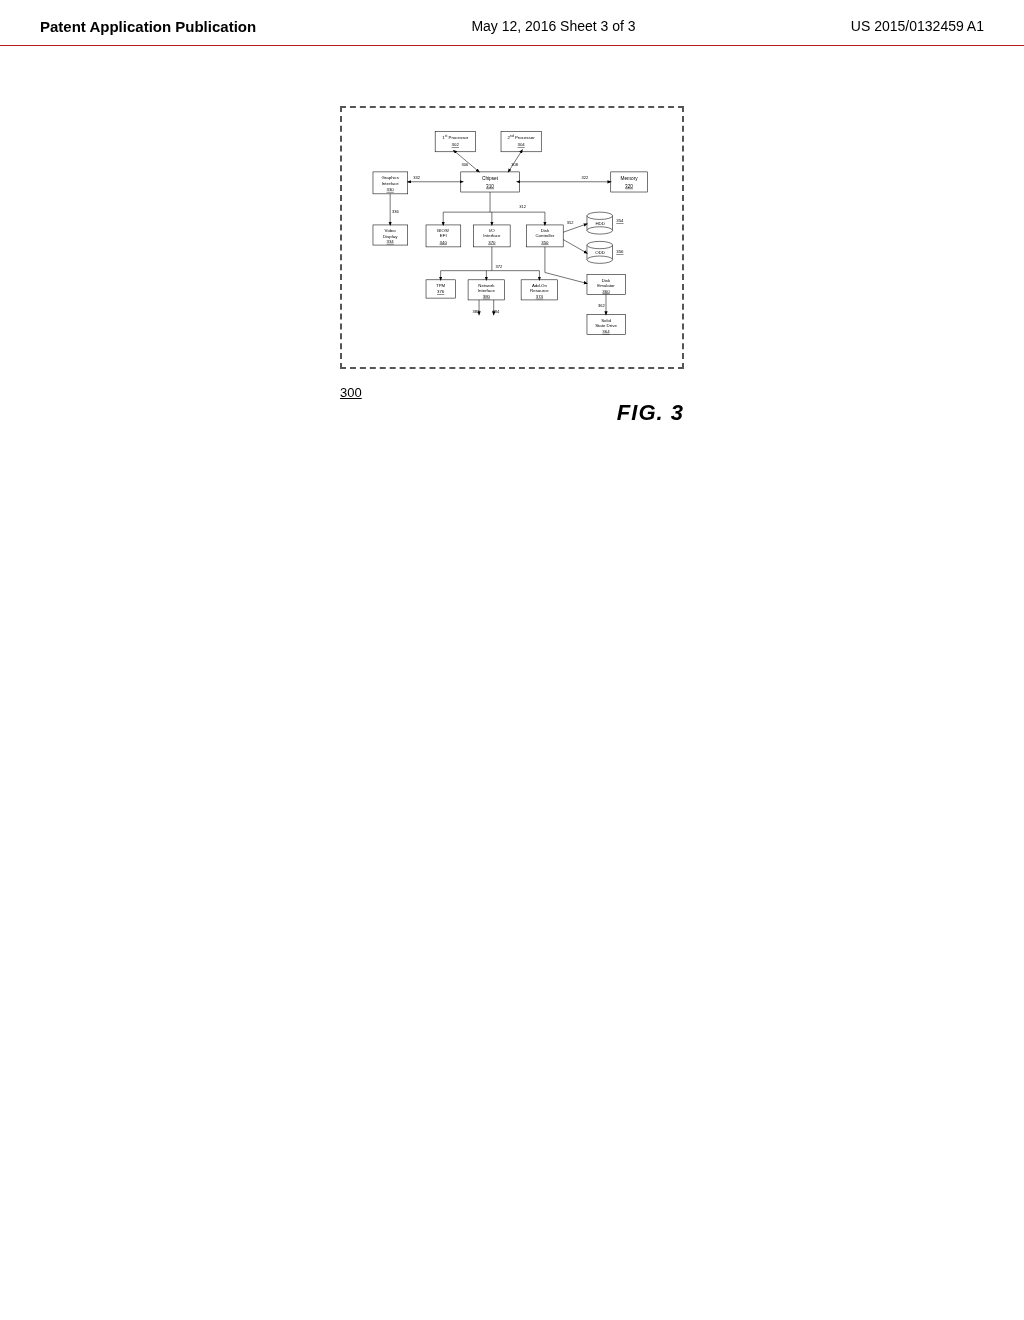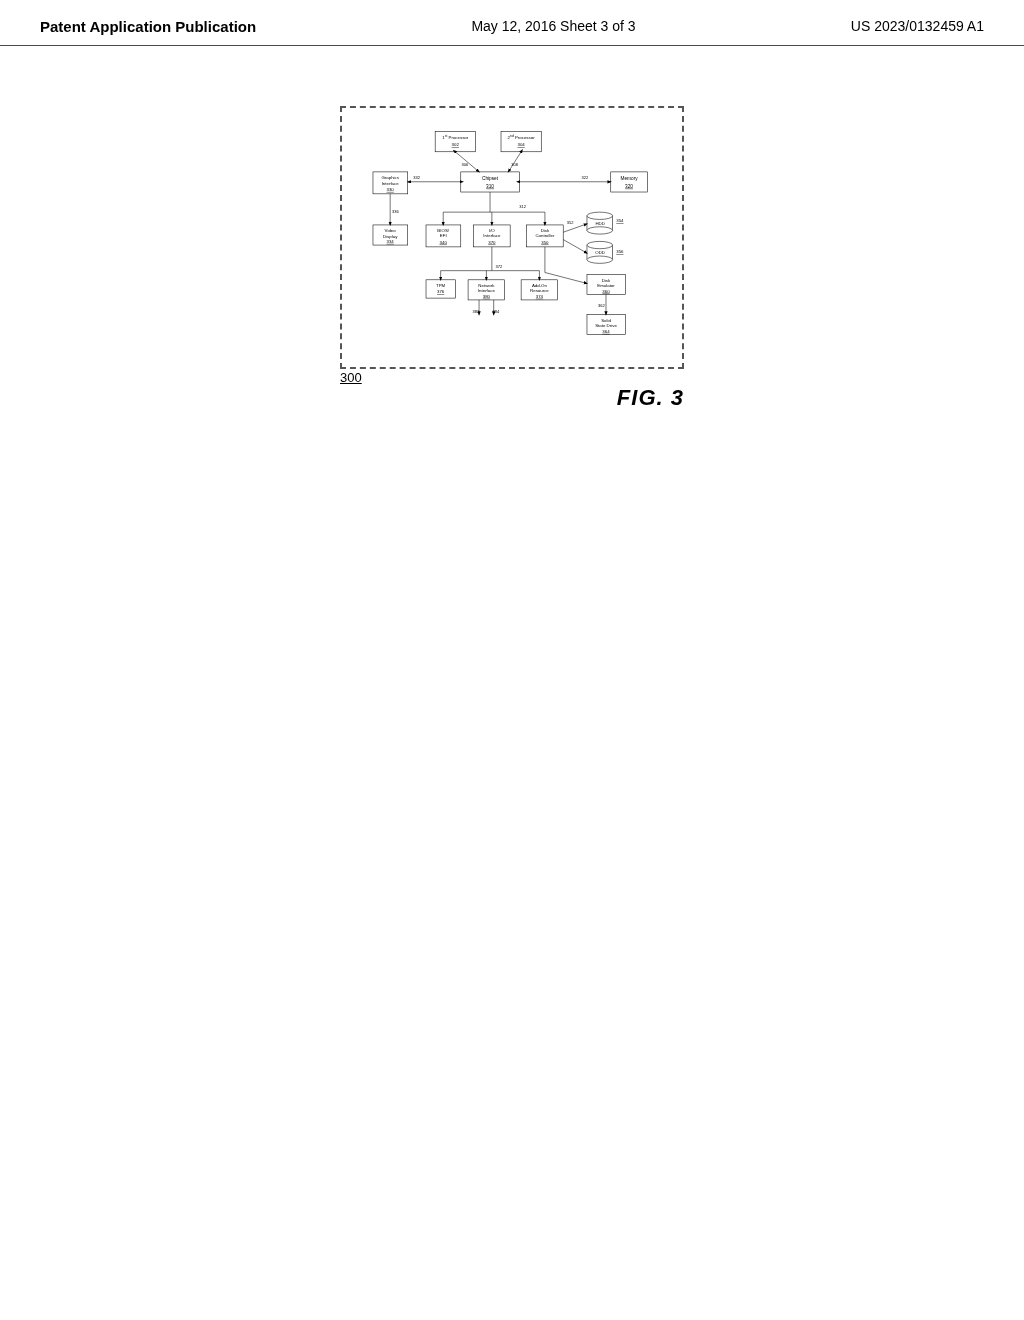--- a/index.html
+++ b/index.html
@@ -68,21 +68,21 @@
       position: relative;
       margin-top: 40px;
     }
   </style>
 </head>
 <body>
 
 <div class="header">
   <div class="header-left">Patent Application Publication</div>
   <div class="header-center">May 12, 2016  Sheet 3 of 3</div>
-  <div class="header-right">US 2023/0132459 A1</div>
+  <div class="header-right">US 2015/0132459 A1</div>
 </div>
 
 <div class="page-content">
   <div class="diagram-area">
     <div class="dashed-box">
       <svg class="diagram-svg" viewBox="0 0 820 600" xmlns="http://www.w3.org/2000/svg">
 
         <rect x="200" y="10" width="110" height="55" fill="white" stroke="#000" stroke-width="1.5"></rect>
         <text x="255" y="30" text-anchor="middle" font-size="12" font-family="Arial">1<tspan baseline-shift="super" font-size="9">st</tspan> Processor</text>
         <text x="255" y="50" text-anchor="middle" font-size="12" font-family="Arial" text-decoration="underline">302</text>
@@ -219,17 +219,17 @@
             <path d="M0,0 L0,6 L8,3 z" fill="#000"></path>
           </marker>
           <marker id="arrow-rev" markerWidth="8" markerHeight="8" refX="2" refY="3" orient="auto-start-reverse">
             <path d="M0,0 L0,6 L8,3 z" fill="#000"></path>
           </marker>
         </defs>
 
       </svg>
     </div>
 
-    <div style="margin-top:1px; font-size:13px; text-decoration:underline;">300</div>
+    <div style="margin-top:16px; font-size:13px; text-decoration:underline;">300</div>
 
     <div class="fig-label">FIG. 3</div>
   </div>
 </div>
 
 </body></html>

